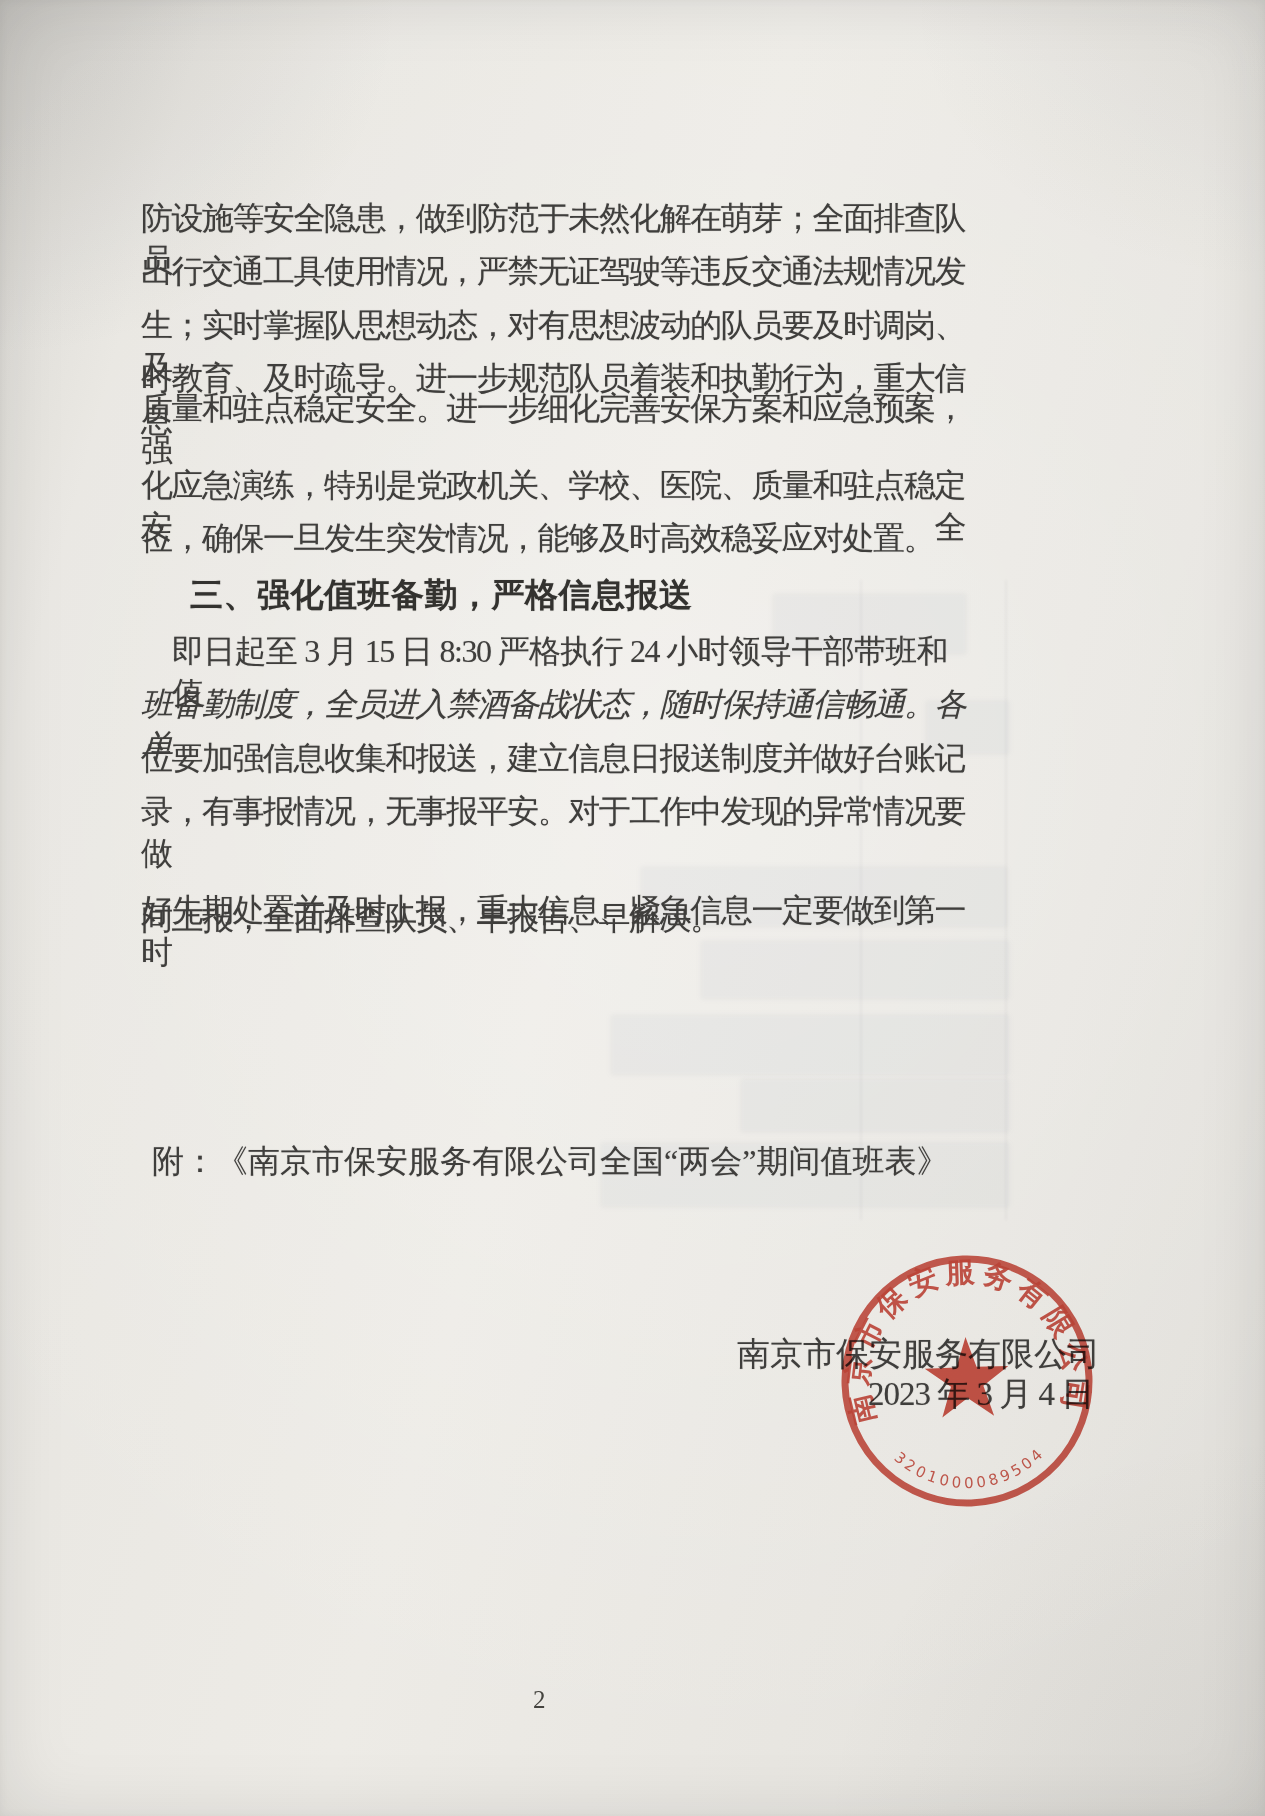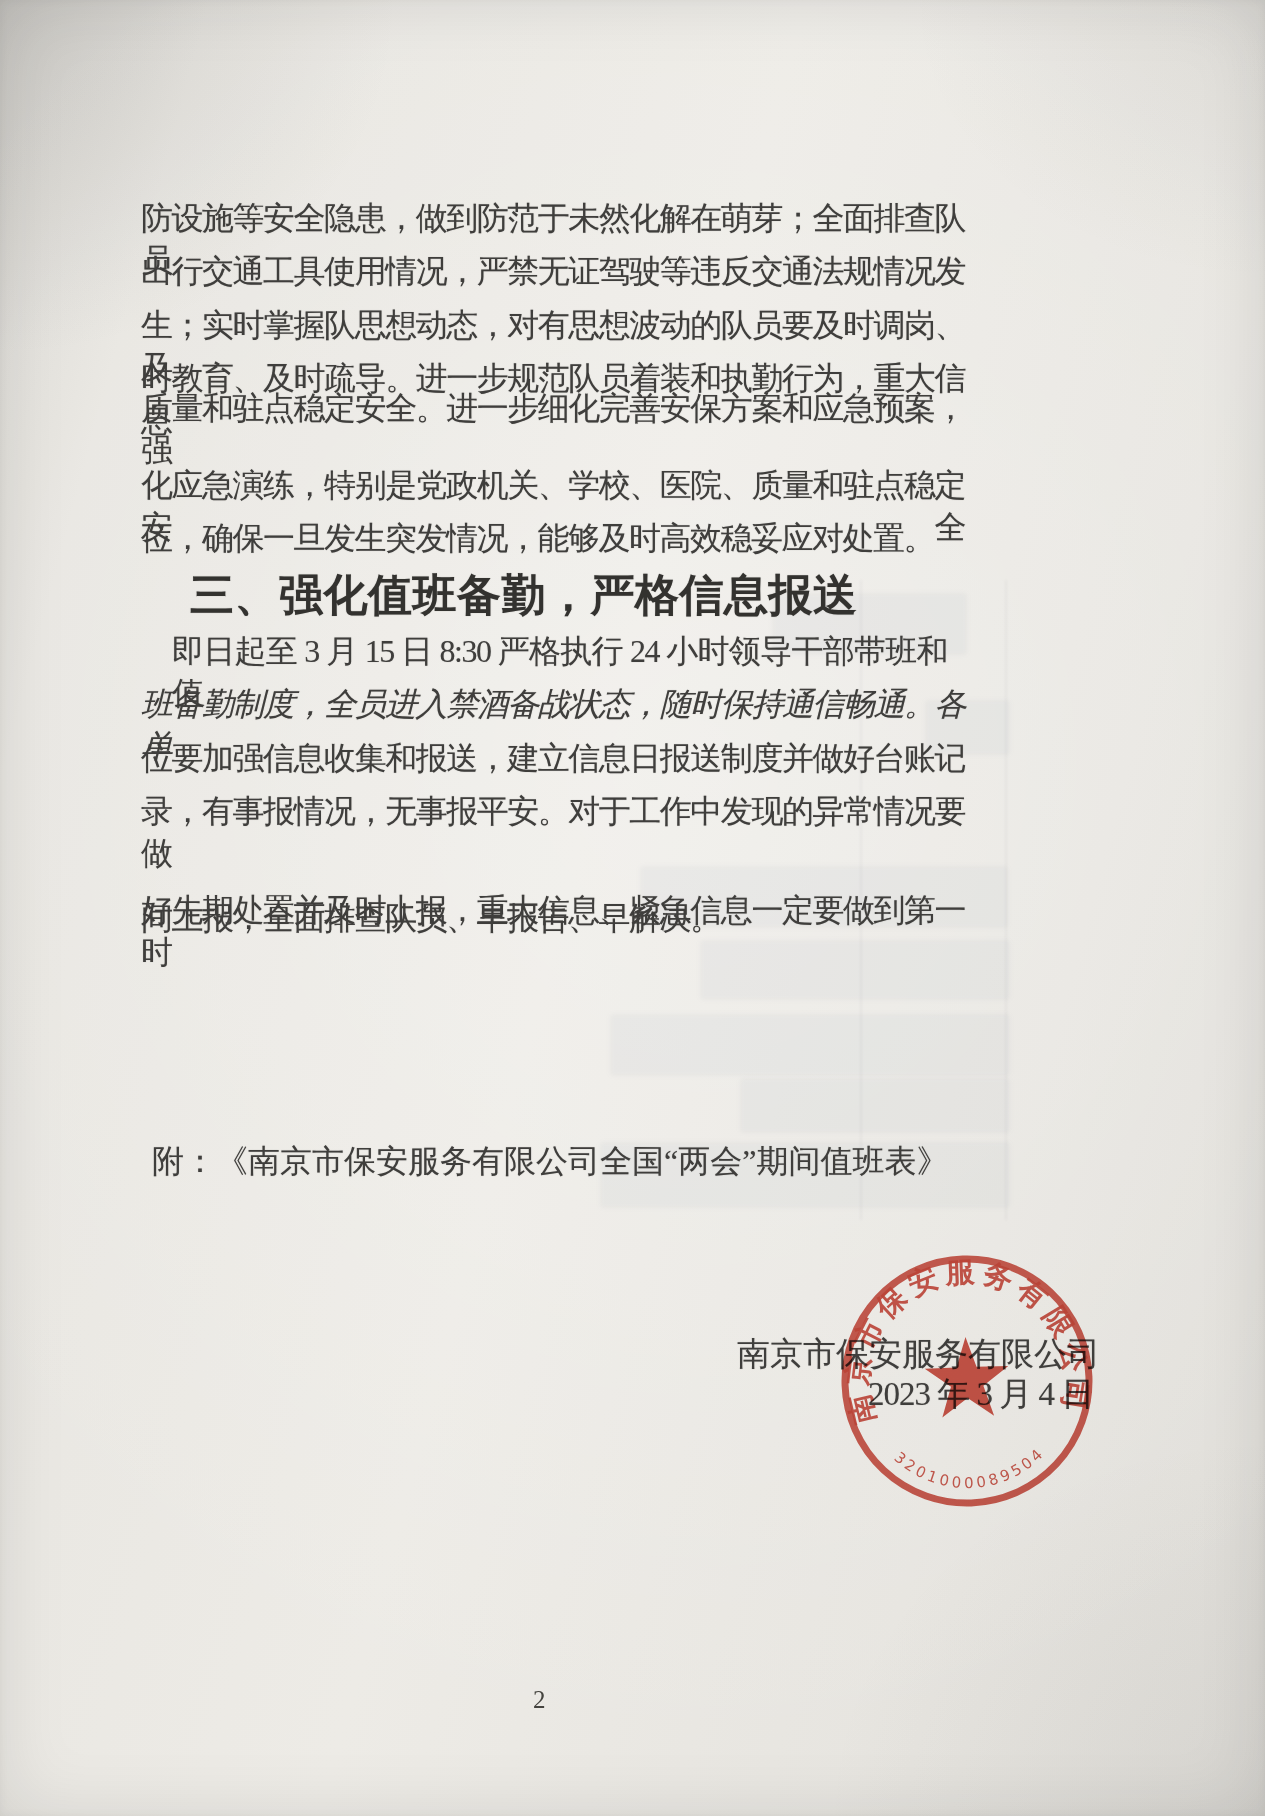--- a/index.html
+++ b/index.html
@@ -26,21 +26,21 @@
     white-space:nowrap;
   }
   .line.j{
     white-space:normal;
     text-align:justify;
     text-align-last:justify;
   }
   .heading{
     position:absolute;
     left:190px;
-    font-size:44px;line-height:42px;
+    font-size:33px;line-height:42px;
     font-weight:700;
     font-family:"Liberation Sans","DejaVu Sans",sans-serif;
     letter-spacing:0.5px;
     color:#33322f;
     text-shadow:0 0 1px rgba(51,50,47,0.4);
     white-space:nowrap;
   }
   .indent2{left:172px;width:775px;}
   .attach{left:152px;letter-spacing:0;}
   .signature{

